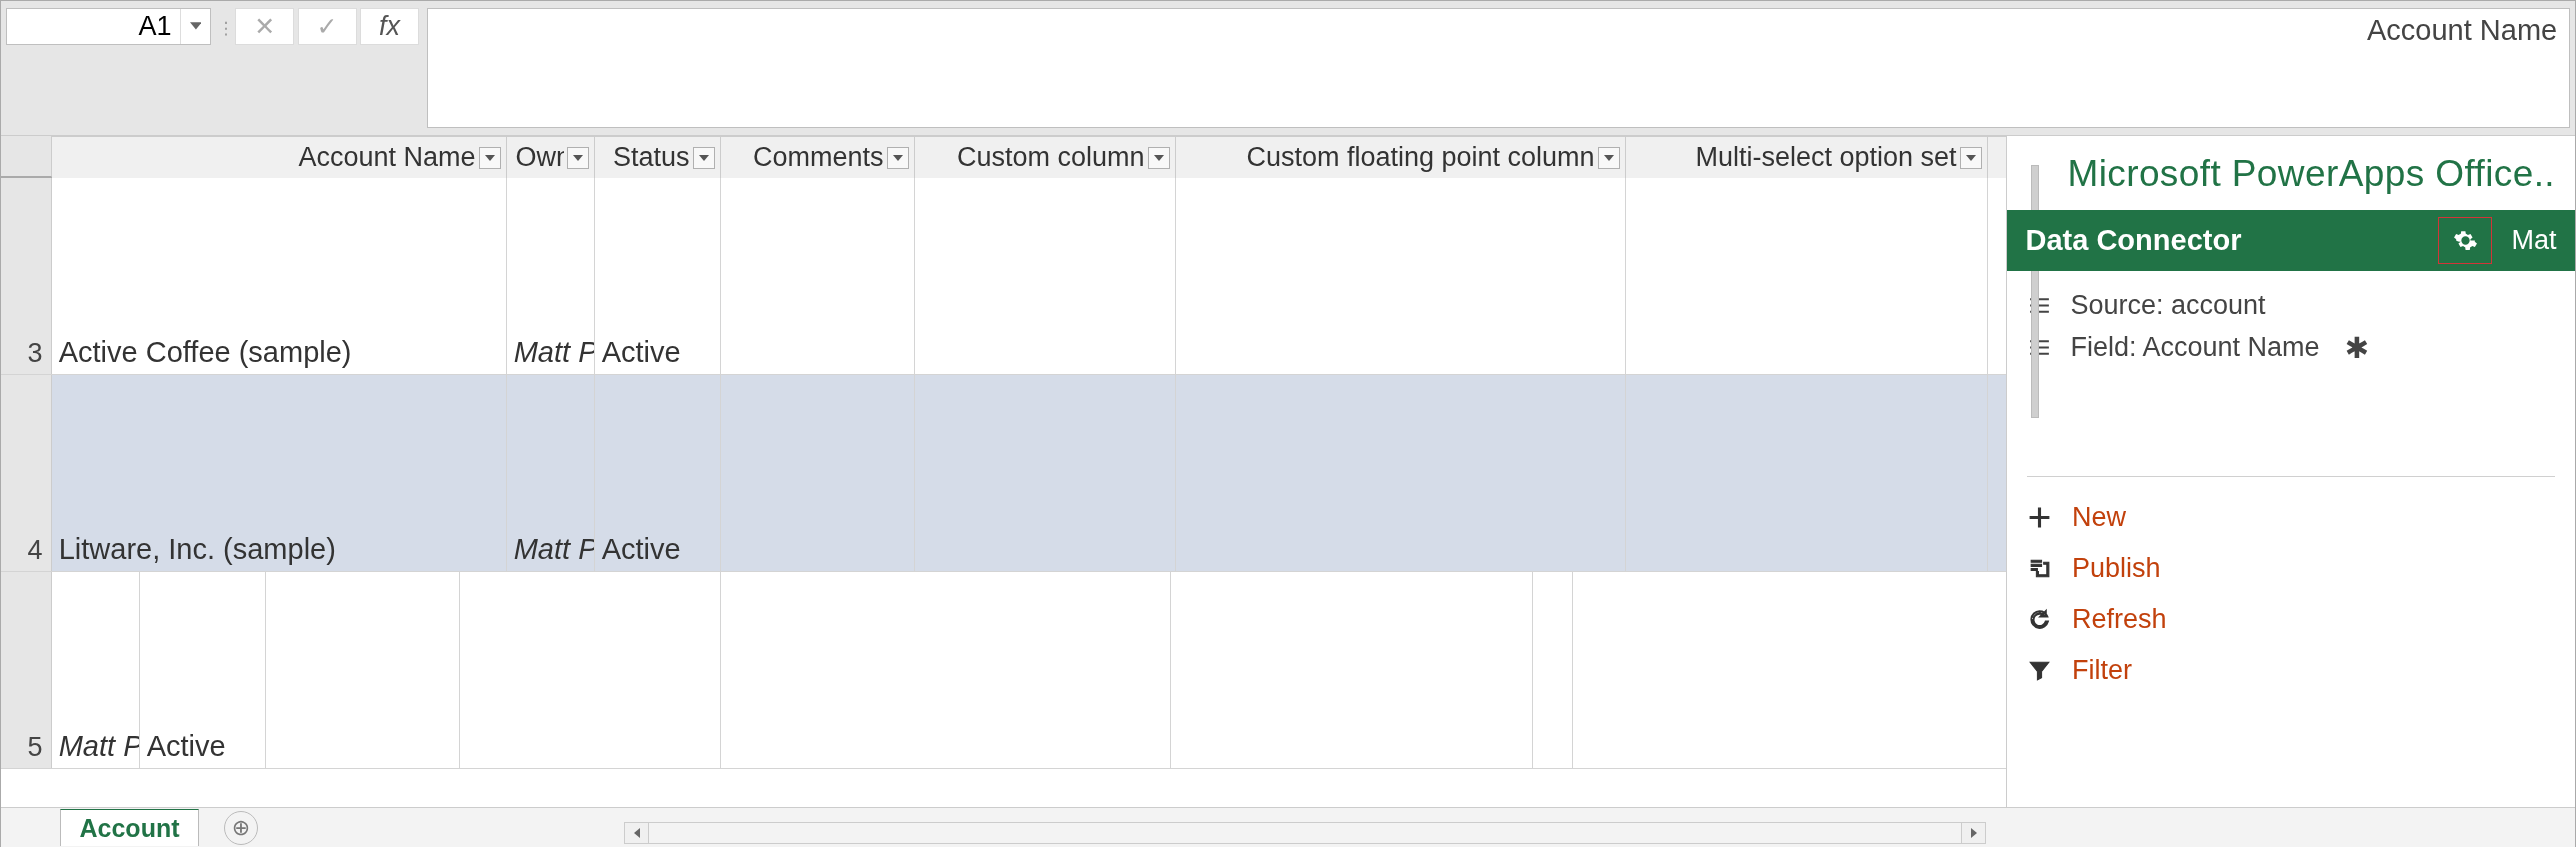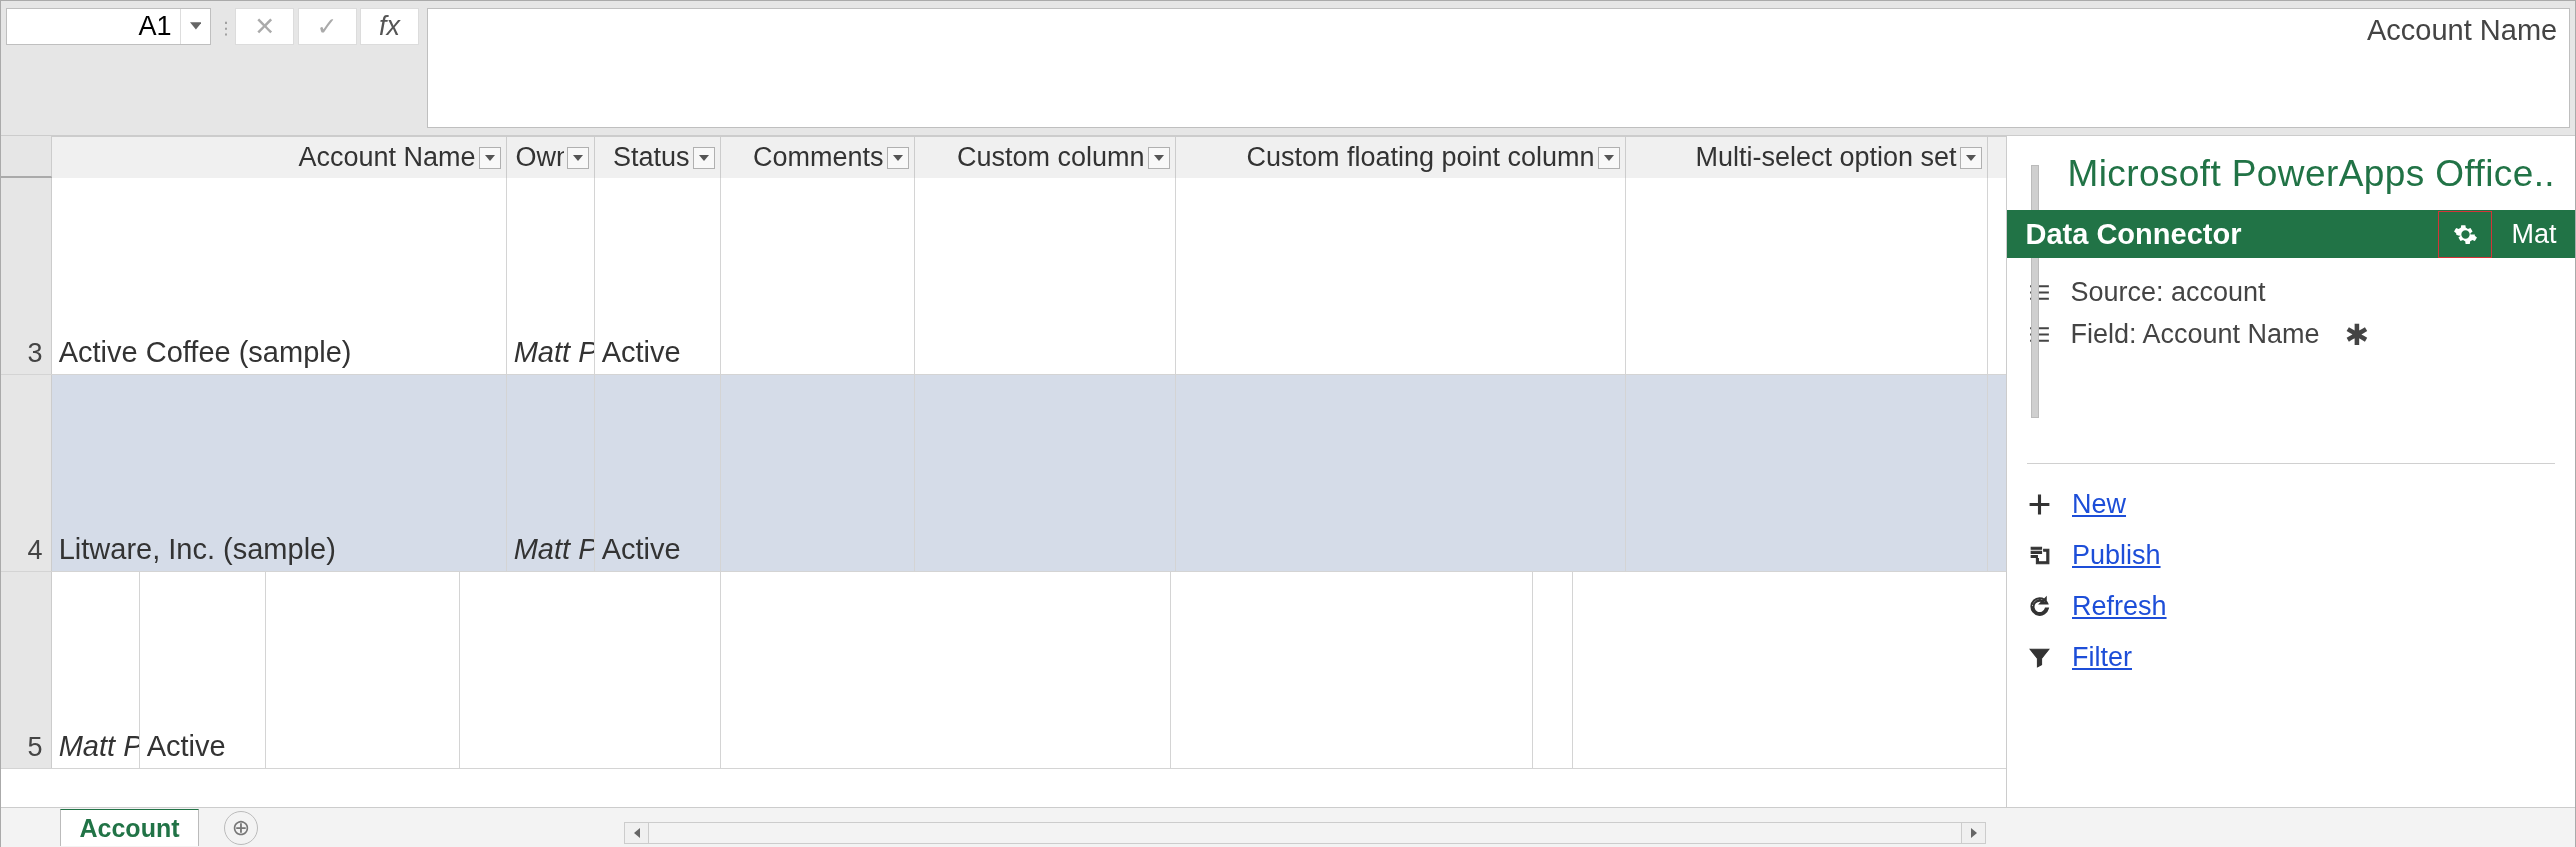--- a/index.html
+++ b/index.html
@@ -57,33 +57,33 @@
 .vsb { width: 29px; background: #e9e9e9; border-left: 0.8px solid #ccc; display: flex; flex-direction: column; }
 .vsb .sb-btn { height: 29px; display: flex; align-items: center; justify-content: center; border-bottom: 0.8px solid #ccc; }
 .vsb .sb-btn.end { border-top: 0.8px solid #ccc; border-bottom: none; }
 .vsb .sb-track { flex: 1; position: relative; }
 .vsb .sb-thumb { position: absolute; left: 1.7px; right: 1.7px; top: 0; height: 253px; background: #cfcfcf; border: 0.8px solid #bbb; }
 .vsb svg { width: 11.8px; height: 11.8px; fill: #555; }
 
 
 .panel { width: 569px; background: #fff; border-left: 0.8px solid #ccc; display: flex; flex-direction: column; }
 .panel-title { font-size: 37px; color: #217346; padding: 17px 20px 15px; letter-spacing: 0.4px; }
-.panel-bar { background: #217346; color: #fff; display: flex; align-items: center; height: 48px; padding: 0 18.5px; font-size: 29px; font-weight: 600; position: relative; }
+.panel-bar { background: #217346; color: #fff; display: flex; align-items: center; height: 61px; padding: 0 18.5px; font-size: 29px; font-weight: 600; position: relative; }
 .panel-bar .gear-wrap { margin-left: auto; width: 54px; height: 47px; display: flex; align-items: center; justify-content: center; border: 1.7px solid #d13438; }
 .panel-bar .gear-wrap svg { width: 25px; height: 25px; fill: #fff; }
 .panel-bar .user-cut { margin-left: 13.5px; font-weight: 400; font-size: 27px; width: 51px; overflow: hidden; white-space: nowrap; }
 
 .panel-body { padding: 18.5px 20px 0; font-size: 27px; color: #444; }
 .info-row { display: flex; align-items: center; gap: 18.5px; margin-bottom: 10px; }
 .info-row svg { width: 25px; height: 25px; fill: #444; flex-shrink: 0; }
 .req-star { font-size: 29px; margin-left: 6.7px; color: #444; }
 
 .panel-sep { border-top: 0.8px solid #d0d0d0; margin: 101px 20px 15px; }
 
-.actions { padding: 0 20px; font-size: 27px; color: #1d4ed8; text-decoration: underline; }
+.actions { padding: 0 20px; font-size: 27px; color: #c2410c; }
 .act { display: flex; align-items: center; gap: 20px; padding: 10px 0; cursor: pointer; }
 .act svg { width: 25px; height: 25px; fill: #333; flex-shrink: 0; stroke: #333; }
 
 
 .bottom { height: 40px; background: #f3f3f3; border-top: 0.8px solid #ccc; display: flex; align-items: center; padding-left: 59px; position: relative; }
 .sheet-tab { background: #fff; border: 0.8px solid #bbb; border-bottom: none; padding: 3.4px 18.5px; font-size: 25px; font-weight: 700; color: #217346; border-top: 1.7px solid #217346; }
 .add-sheet { width: 34px; height: 34px; border-radius: 50%; border: 0.8px solid #bbb; display: flex; align-items: center; justify-content: center; margin-left: 25px; color: #777; font-size: 22px; }
 .hsb { position: absolute; right: 589px; left: 623px; bottom: 3.4px; height: 22px; display: flex; align-items: center; }
 .hsb .sb-btn { width: 25px; height: 22px; border: 0.8px solid #ccc; background: #f0f0f0; display: flex; align-items:center; justify-content:center; }
 .hsb svg { width: 10px; height: 10px; fill: #666; }

